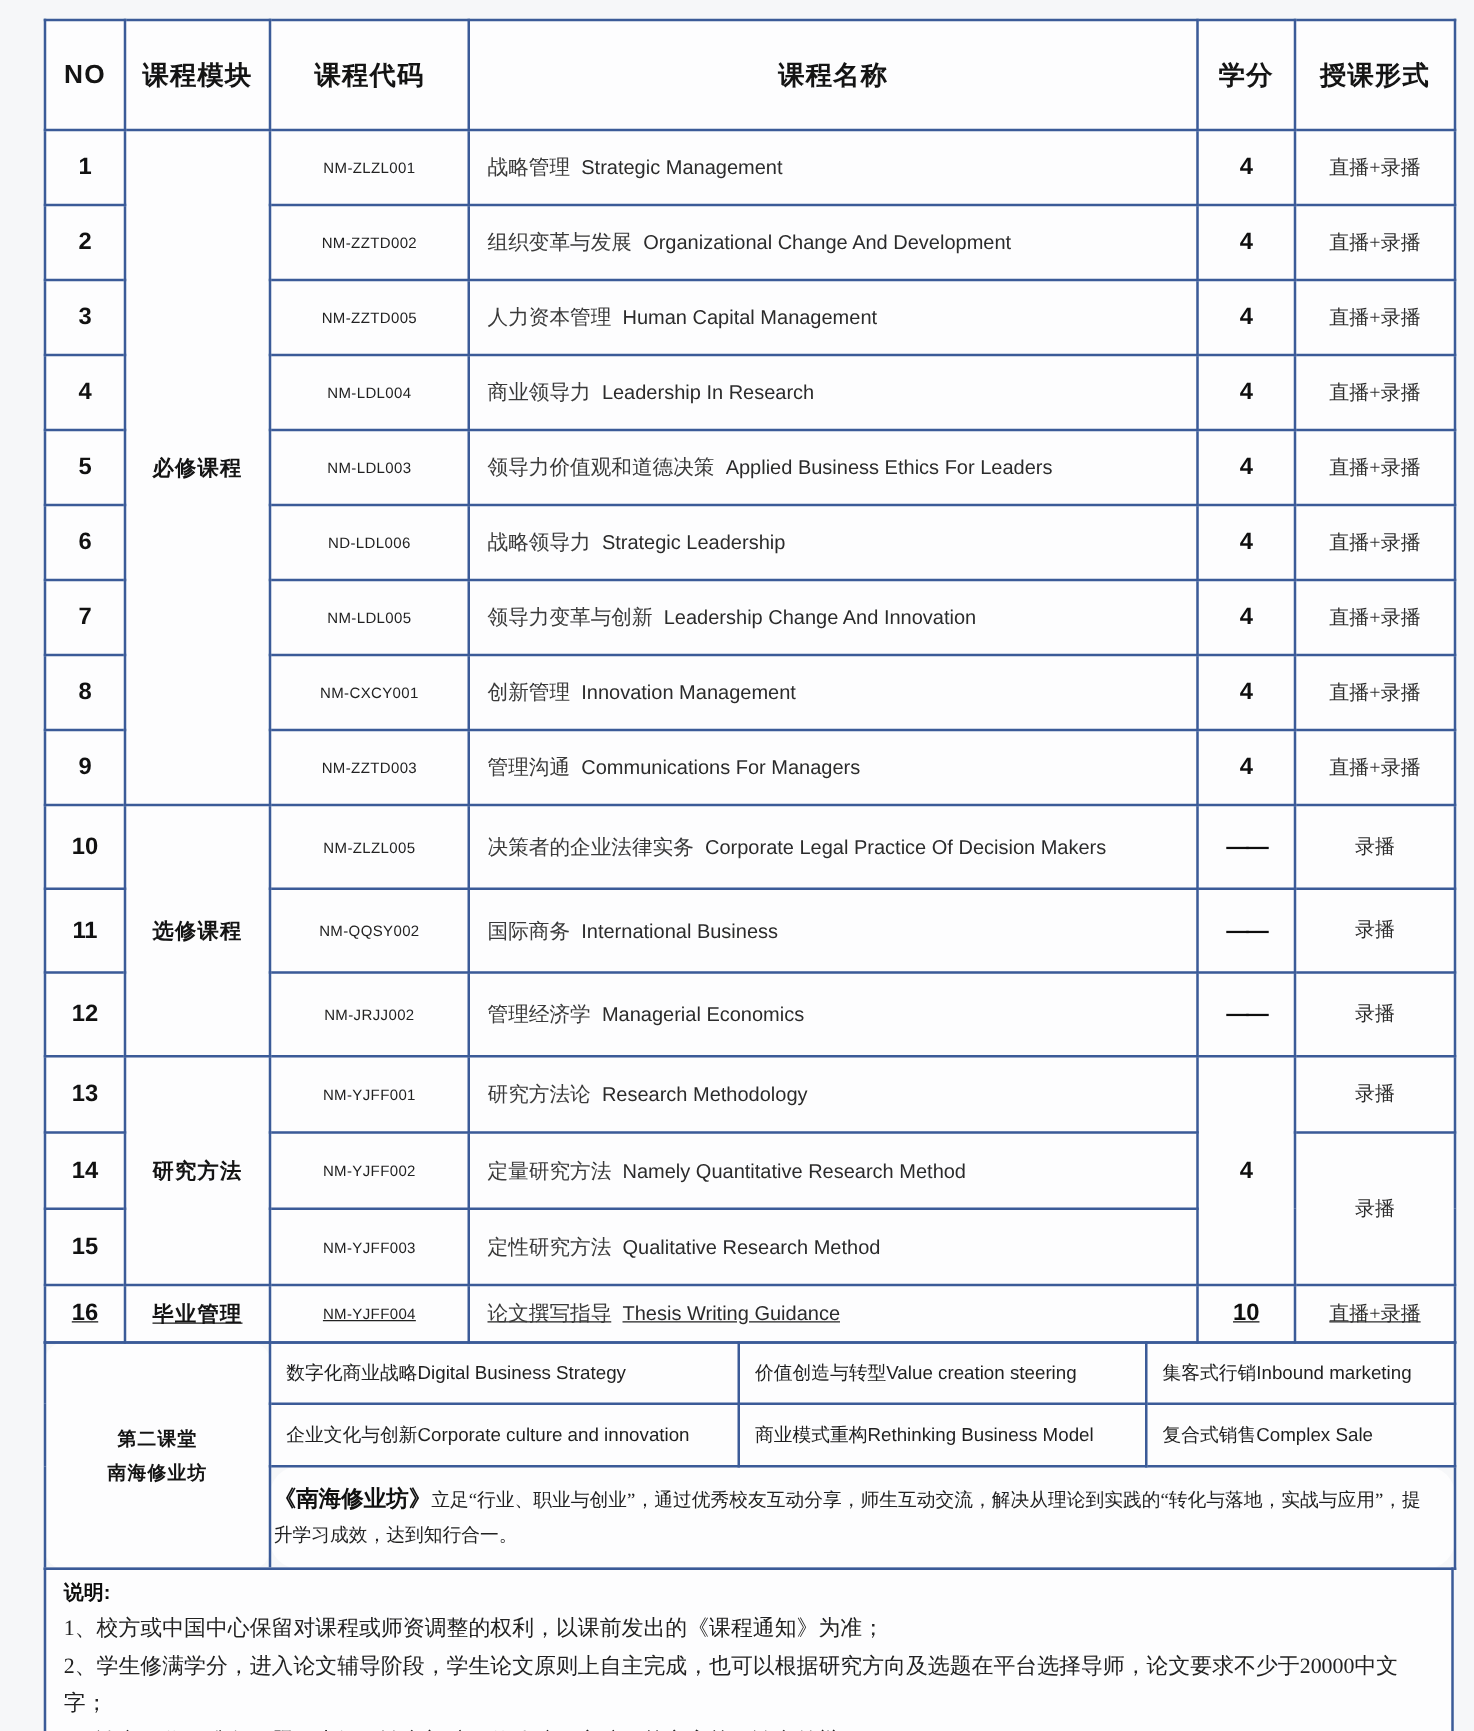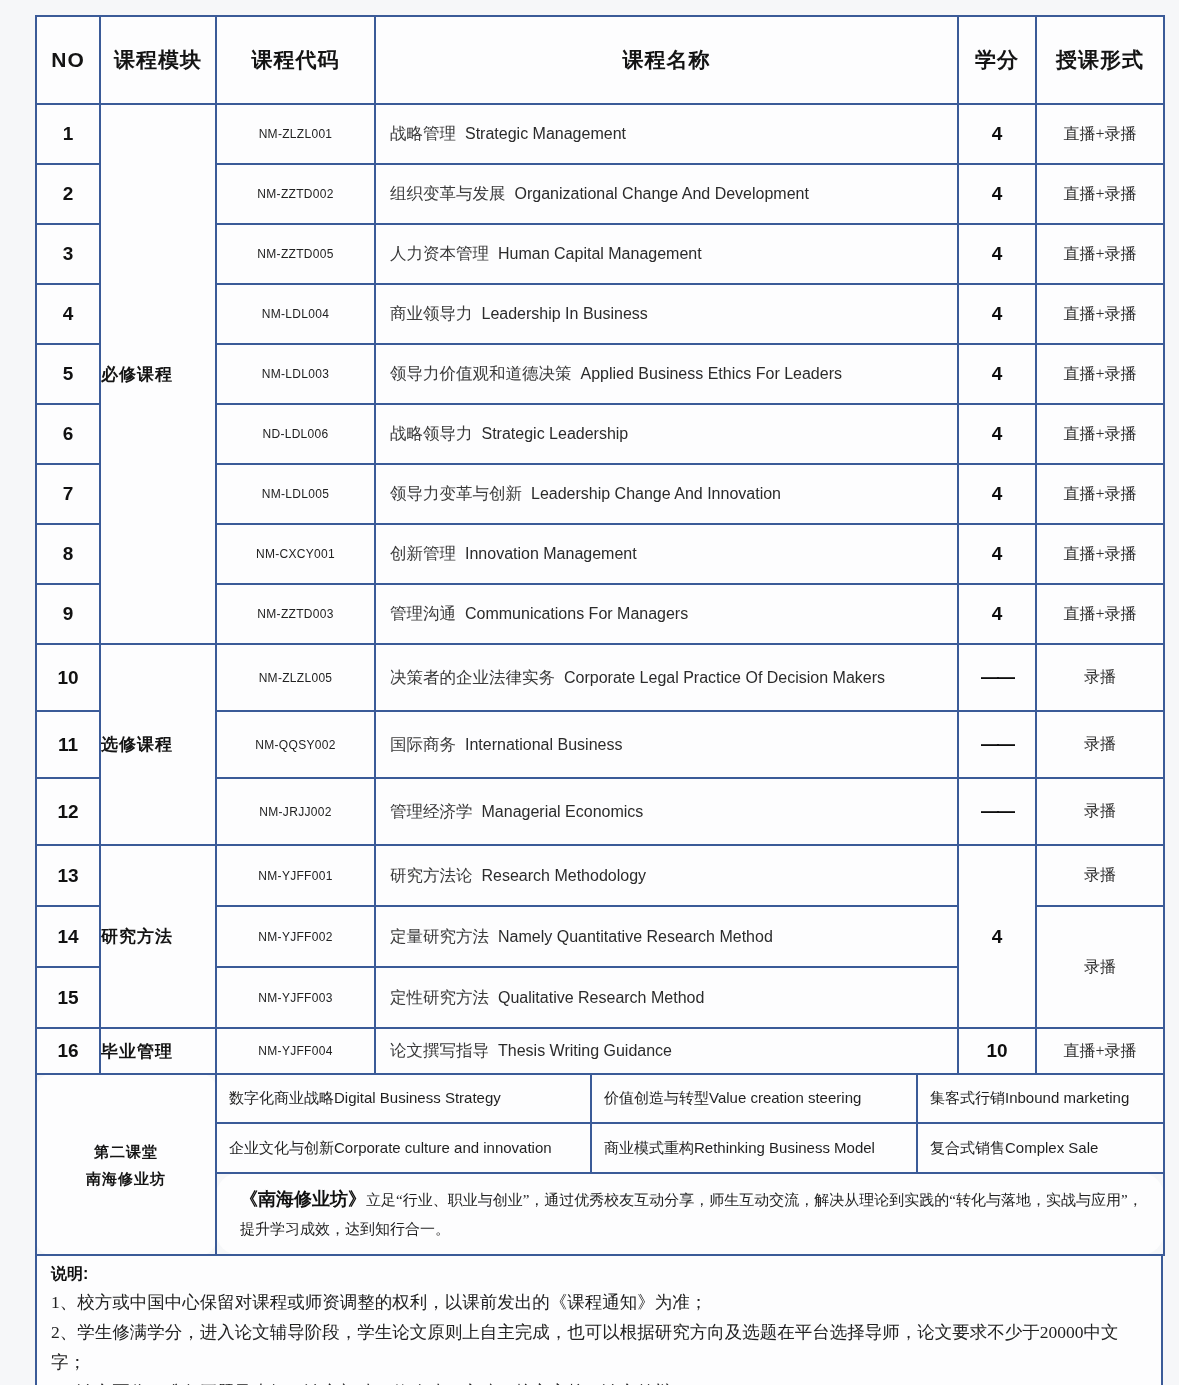--- a/index.html
+++ b/index.html
@@ -22,43 +22,43 @@
   }
 
   
   th.hdr {
     height:86px; font-size:21px; font-weight:bold; color:#141414;
     text-align:center; letter-spacing:1px;
   }
   tr.row-a td { height:58px; }
   tr.row-b td { height:65px; }
   tr.row-c td { height:59px; }
-  tr.row-d td { height:44px; }
+  tr.row-d td { height:44px;text-decoration:underline; }
 
   td.no   { text-align:center; font-weight:bold; font-size:19px; color:#111; }
-  td.module { text-align:left; font-weight:bold; font-size:17px; color:#141414; letter-spacing:1px; }
+  td.module { text-align:center; font-weight:bold; font-size:17px; color:#141414; letter-spacing:1px; }
   td.code { text-align:center; font-size:12px; color:#222; letter-spacing:.3px; }
   td.name { text-align:left; padding-left:14px; font-size:16px; }
   td.name .cn { font-family:"Liberation Serif", serif; color:#3a3a3a; font-size:16.5px; }
   td.name .en { color:#2b2b2b; margin-left:9px; }
   td.credits { text-align:center; font-weight:bold; font-size:19px; color:#0e0e0e; }
   td.credits.dash { letter-spacing:-2px; font-size:18px; }
   td.format { text-align:center; font-size:16px; color:#2e2e2e; font-family:"Liberation Serif", serif; }
 
   
   table.second { margin-top:-2px; }
   table.second td { font-size:15px; }
   td.sc-module {
     text-align:center; font-weight:bold; font-size:17px; color:#141414;
     line-height:1.8; letter-spacing:1px;border-radius:15px;
   }
   td.sc-item { text-align:left; padding-left:12px; color:#1f1f1f; height:47px; }
   tr.sc-r2 td.sc-item { height:48px; }
   td.sc-desc {
-    height:66px; padding:6px 14px 8px 23px; text-align:left;
+    height:66px; padding:6px 14px 8px 2px; text-align:left;
     font-family:"Liberation Serif", serif; font-size:17px; color:#222; line-height:1.75;
     vertical-align:middle;
     border-radius:23px;
   }
   td.sc-desc .desc-bold {
     font-family:"Liberation Sans", sans-serif; font-weight:bold; font-size:18px; color:#101010;
   }
 
   
   .notes {
@@ -117,21 +117,21 @@
     <tr class="row-a">
       <td class="no">3</td>
       <td class="code">NM-ZZTD005</td>
       <td class="name"><span class="cn">人力资本管理</span><span class="en">Human Capital Management</span></td>
       <td class="credits">4</td>
       <td class="format">直播+录播</td>
     </tr>
     <tr class="row-a">
       <td class="no">4</td>
       <td class="code">NM-LDL004</td>
-      <td class="name"><span class="cn">商业领导力</span><span class="en">Leadership In Business</span></td>
+      <td class="name"><span class="cn">商业领导力</span><span class="en">Leadership In Research</span></td>
       <td class="credits">4</td>
       <td class="format">直播+录播</td>
     </tr>
     <tr class="row-a">
       <td class="no">5</td>
       <td class="code">NM-LDL003</td>
       <td class="name"><span class="cn">领导力价值观和道德决策</span><span class="en">Applied Business Ethics For Leaders</span></td>
       <td class="credits">4</td>
       <td class="format">直播+录播</td>
     </tr>

